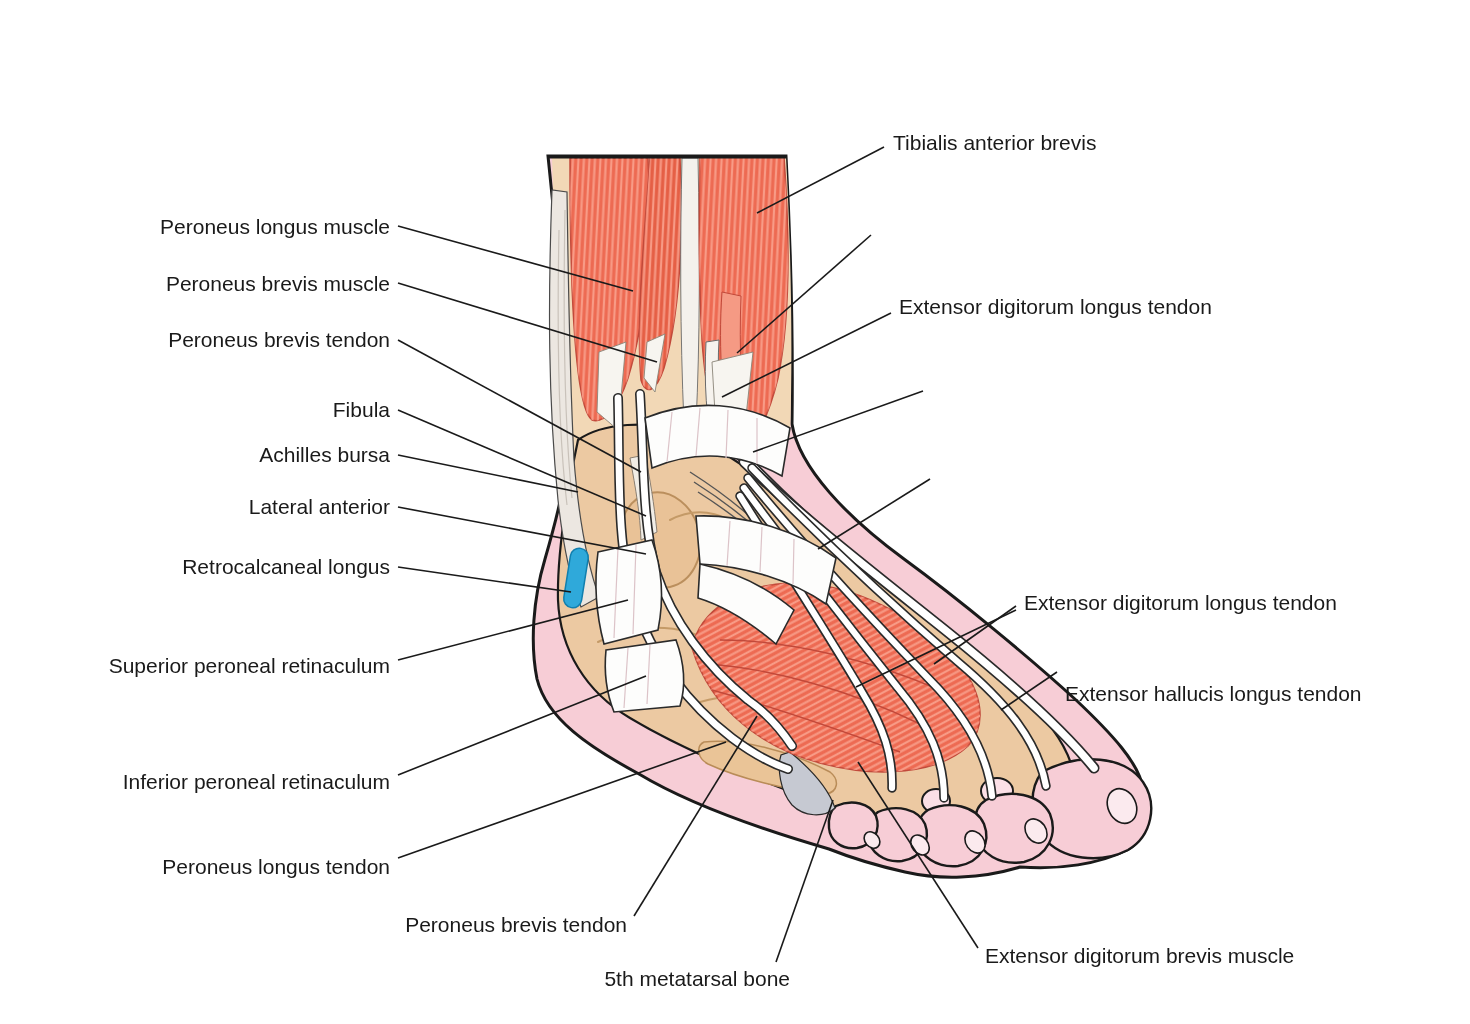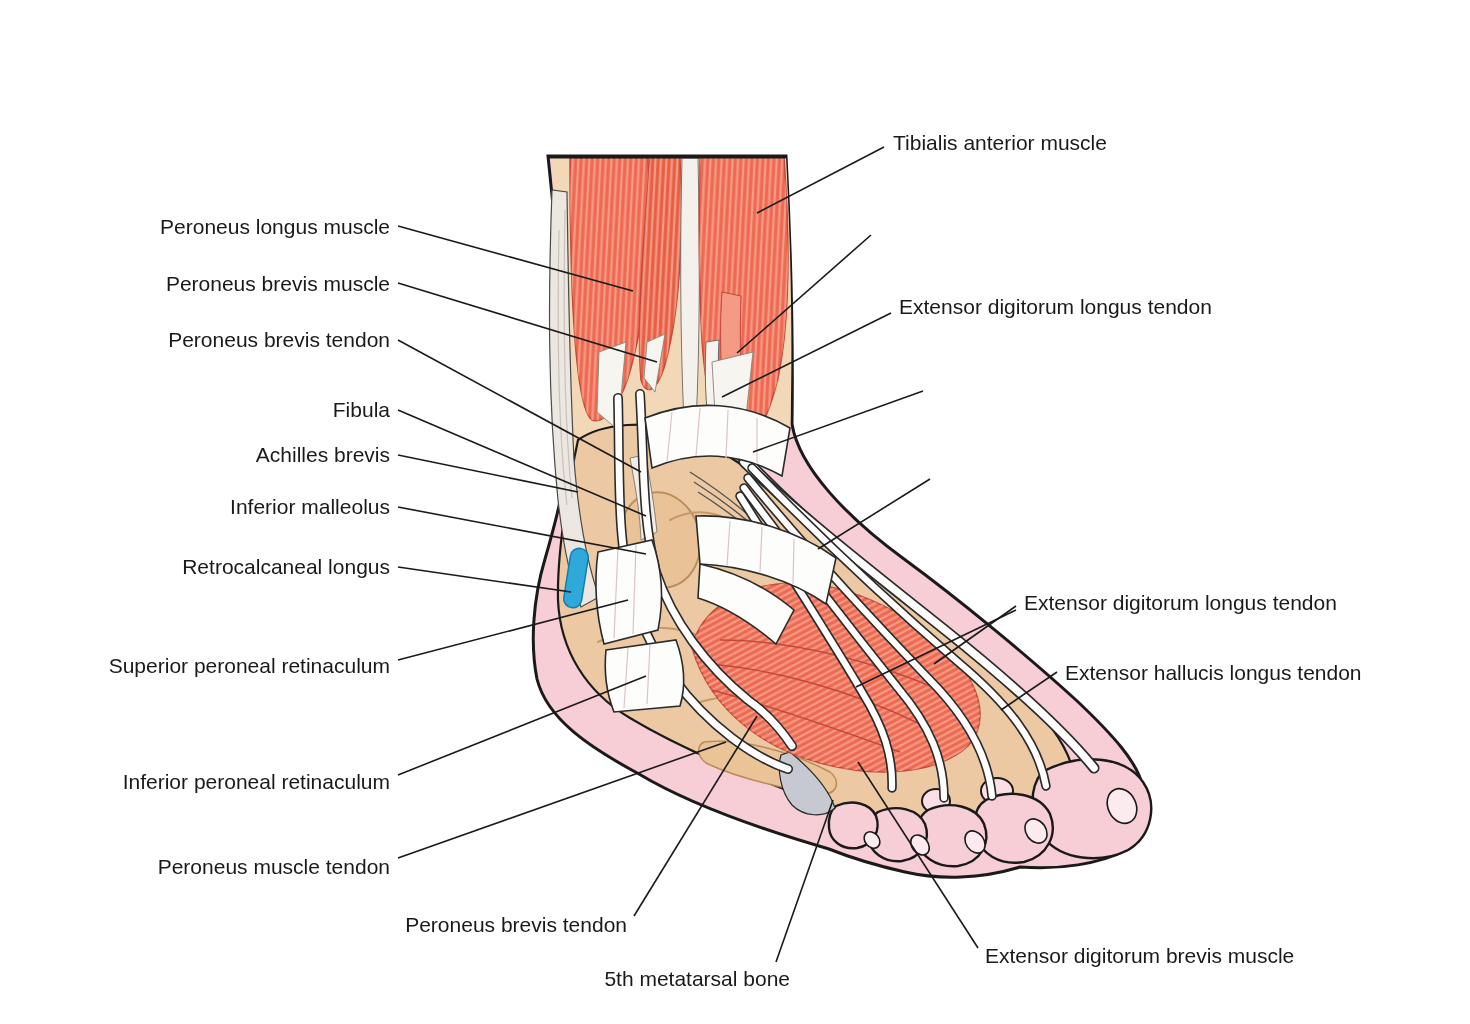--- a/index.html
+++ b/index.html
@@ -202,28 +202,28 @@
       <path d="M 1016,606 L 934,664"></path>
       <path d="M 1057,672 L 1001,710"></path>
       <path d="M 978,948 L 858,762"></path>
     </g>
   </svg>
 
   <div class="lbl lbl-r" style="right:1080px;top:214px">Peroneus longus muscle</div>
   <div class="lbl lbl-r" style="right:1080px;top:271px">Peroneus brevis muscle</div>
   <div class="lbl lbl-r" style="right:1080px;top:327px">Peroneus brevis tendon</div>
   <div class="lbl lbl-r" style="right:1080px;top:397px">Fibula</div>
-  <div class="lbl lbl-r" style="right:1080px;top:442px">Achilles brevis</div>
-  <div class="lbl lbl-r" style="right:1080px;top:494px">Inferior malleolus</div>
+  <div class="lbl lbl-r" style="right:1080px;top:442px">Achilles bursa</div>
+  <div class="lbl lbl-r" style="right:1080px;top:494px">Lateral anterior</div>
   <div class="lbl lbl-r" style="right:1080px;top:554px">Retrocalcaneal longus</div>
   <div class="lbl lbl-r" style="right:1080px;top:653px">Superior peroneal retinaculum</div>
   <div class="lbl lbl-r" style="right:1080px;top:769px">Inferior peroneal retinaculum</div>
-  <div class="lbl lbl-r" style="right:1080px;top:854px">Peroneus muscle tendon</div>
+  <div class="lbl lbl-r" style="right:1080px;top:854px">Peroneus longus tendon</div>
   <div class="lbl lbl-r" style="right:843px;top:912px">Peroneus brevis tendon</div>
   <div class="lbl lbl-r" style="right:680px;top:966px">5th metatarsal bone</div>
 
-  <div class="lbl" style="left:893px;top:130px">Tibialis anterior muscle</div>
+  <div class="lbl" style="left:893px;top:130px">Tibialis anterior brevis</div>
   <div class="lbl" style="left:899px;top:294px">Extensor digitorum longus tendon</div>
   <div class="lbl" style="left:1024px;top:590px">Extensor digitorum longus tendon</div>
-  <div class="lbl" style="left:1065px;top:660px">Extensor hallucis longus tendon</div>
+  <div class="lbl" style="left:1065px;top:681px">Extensor hallucis longus tendon</div>
   <div class="lbl" style="left:985px;top:943px">Extensor digitorum brevis muscle</div>
 
 </div>
 
 </body></html>

